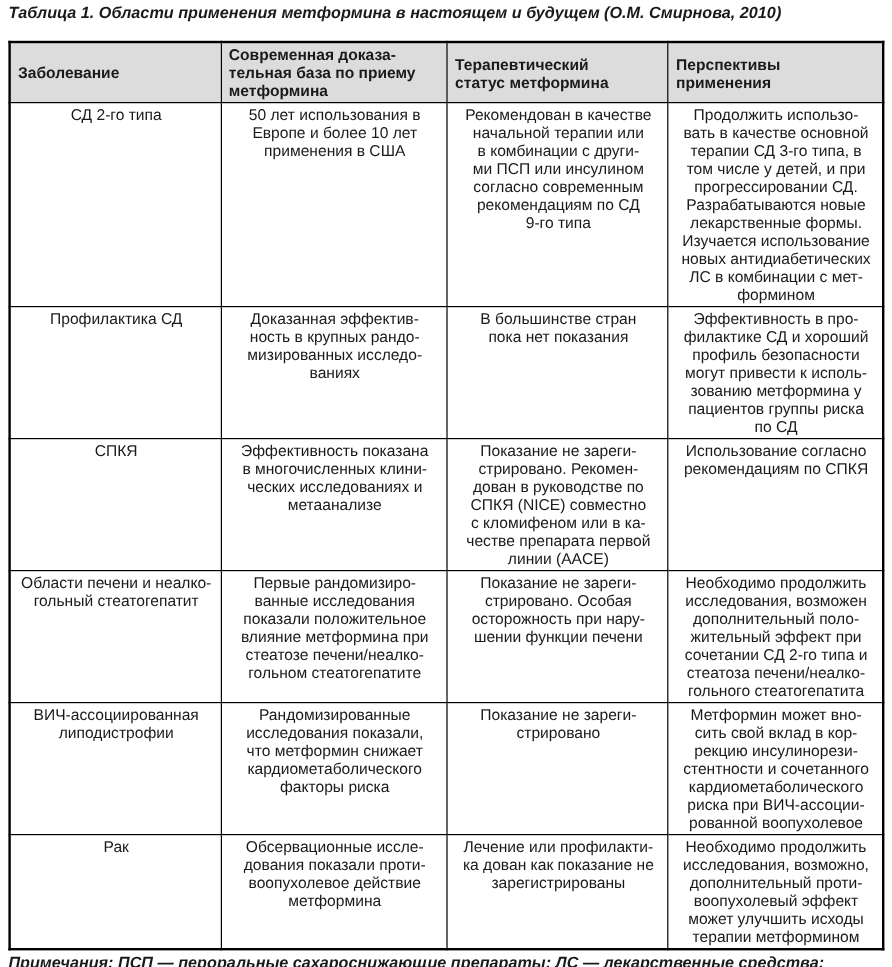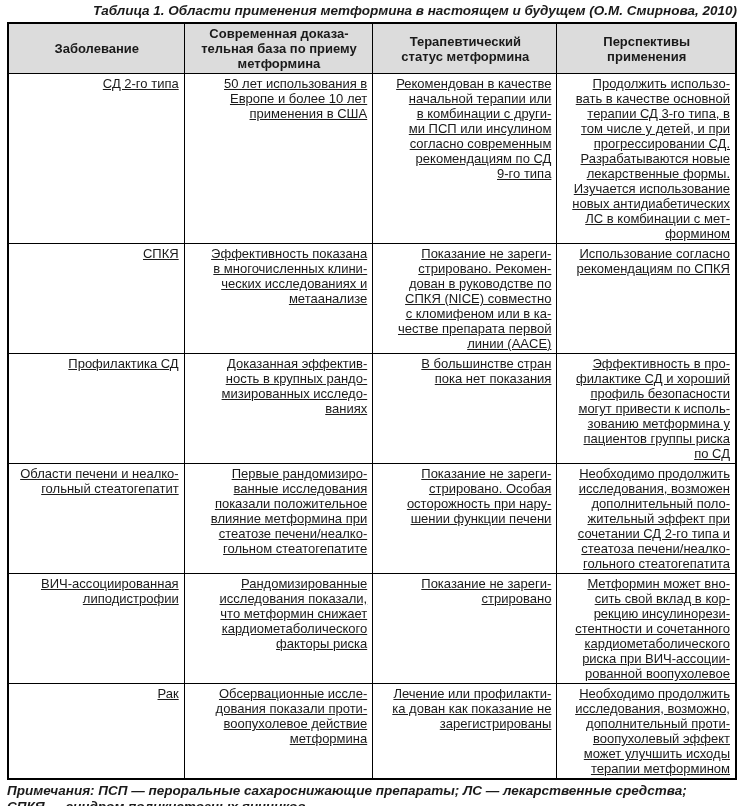--- a/index.html
+++ b/index.html
@@ -13,54 +13,53 @@
     box-sizing: border-box;
     padding: 2px 6px 0 7px;
     font-family: "Liberation Sans", "DejaVu Sans", sans-serif;
     color: #1a1a1a;
     overflow: hidden;
   }
   .table-title {
     font-size: 13.5px;
     font-weight: bold;
     font-style: italic;
-    text-align: right;
+    text-align: left;
     line-height: 18px;
-    margin-bottom: 2px;
+    margin-bottom: 14px;
     white-space: nowrap;
   }
   table.data-table {
     width: 100%;
     border-collapse: collapse;
     table-layout: fixed;
     border: 2px solid var(--border-color, #000);
   }
   table.data-table th,
   table.data-table td {
     border: 1px solid var(--border-color, #000);
     font-size: 13px;
     padding: 2px 5px 2px 6px;
     box-sizing: border-box;
   }
   table.data-table th {
     background: var(--header-bg, #dcdcdc);
     font-weight: bold;
-    text-align: center;
+    text-align: left;
     vertical-align: middle;
     line-height: 15px;
     height: 46px;
     white-space: pre-line;
   }
   table.data-table td {
     vertical-align: top;
-    text-align: right;
+    text-align: center;
     line-height: 15px;
     white-space: pre-line;
     font-weight: normal;
-    text-decoration: underline;
   }
   .notes {
     font-size: 13.5px;
     font-weight: bold;
     font-style: italic;
     line-height: 16px;
     margin-top: 3px;
     white-space: pre-line;
   }
 </style>
@@ -110,50 +109,50 @@
 том числе у детей, и при
 прогрессировании СД.
 Разрабатываются новые
 лекарственные формы.
 Изучается использование
 новых антидиабетических
 ЛС в комбинации с мет-
 формином</td>
         </tr>
         <tr>
+          <td>Профилактика СД</td>
+          <td>Доказанная эффектив-
+ность в крупных рандо-
+мизированных исследо-
+ваниях</td>
+          <td>В большинстве стран
+пока нет показания</td>
+          <td>Эффективность в про-
+филактике СД и хороший
+профиль безопасности
+могут привести к исполь-
+зованию метформина у
+пациентов группы риска
+по СД</td>
+        </tr>
+        <tr>
           <td>СПКЯ</td>
           <td>Эффективность показана
 в многочисленных клини-
 ческих исследованиях и
 метаанализе</td>
           <td>Показание не зареги-
 стрировано. Рекомен-
 дован в руководстве по
 СПКЯ (NICE) совместно
 с кломифеном или в ка-
 честве препарата первой
 линии (AACE)</td>
           <td>Использование согласно
 рекомендациям по СПКЯ</td>
-        </tr>
-        <tr>
-          <td>Профилактика СД</td>
-          <td>Доказанная эффектив-
-ность в крупных рандо-
-мизированных исследо-
-ваниях</td>
-          <td>В большинстве стран
-пока нет показания</td>
-          <td>Эффективность в про-
-филактике СД и хороший
-профиль безопасности
-могут привести к исполь-
-зованию метформина у
-пациентов группы риска
-по СД</td>
         </tr>
         <tr>
           <td>Области печени и неалко-
 гольный стеатогепатит</td>
           <td>Первые рандомизиро-
 ванные исследования
 показали положительное
 влияние метформина при
 стеатозе печени/неалко-
 гольном стеатогепатите</td>

